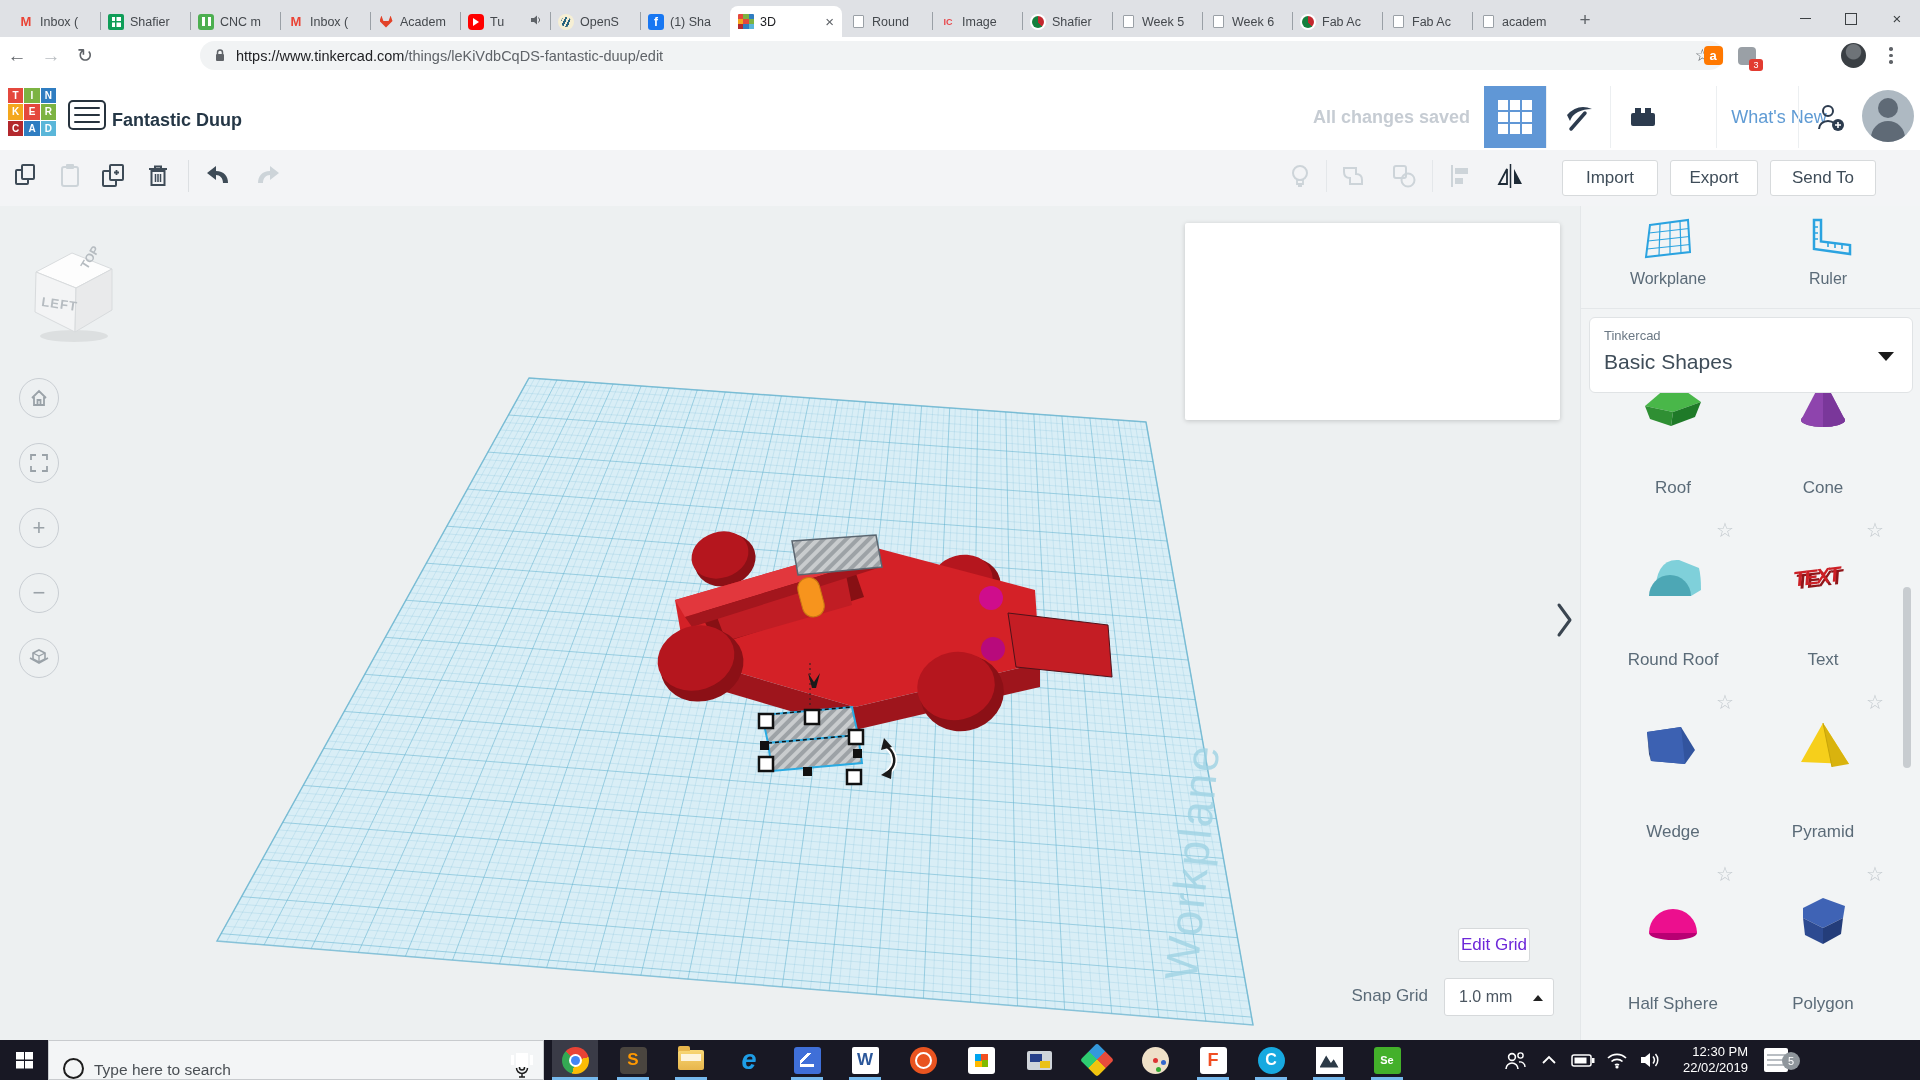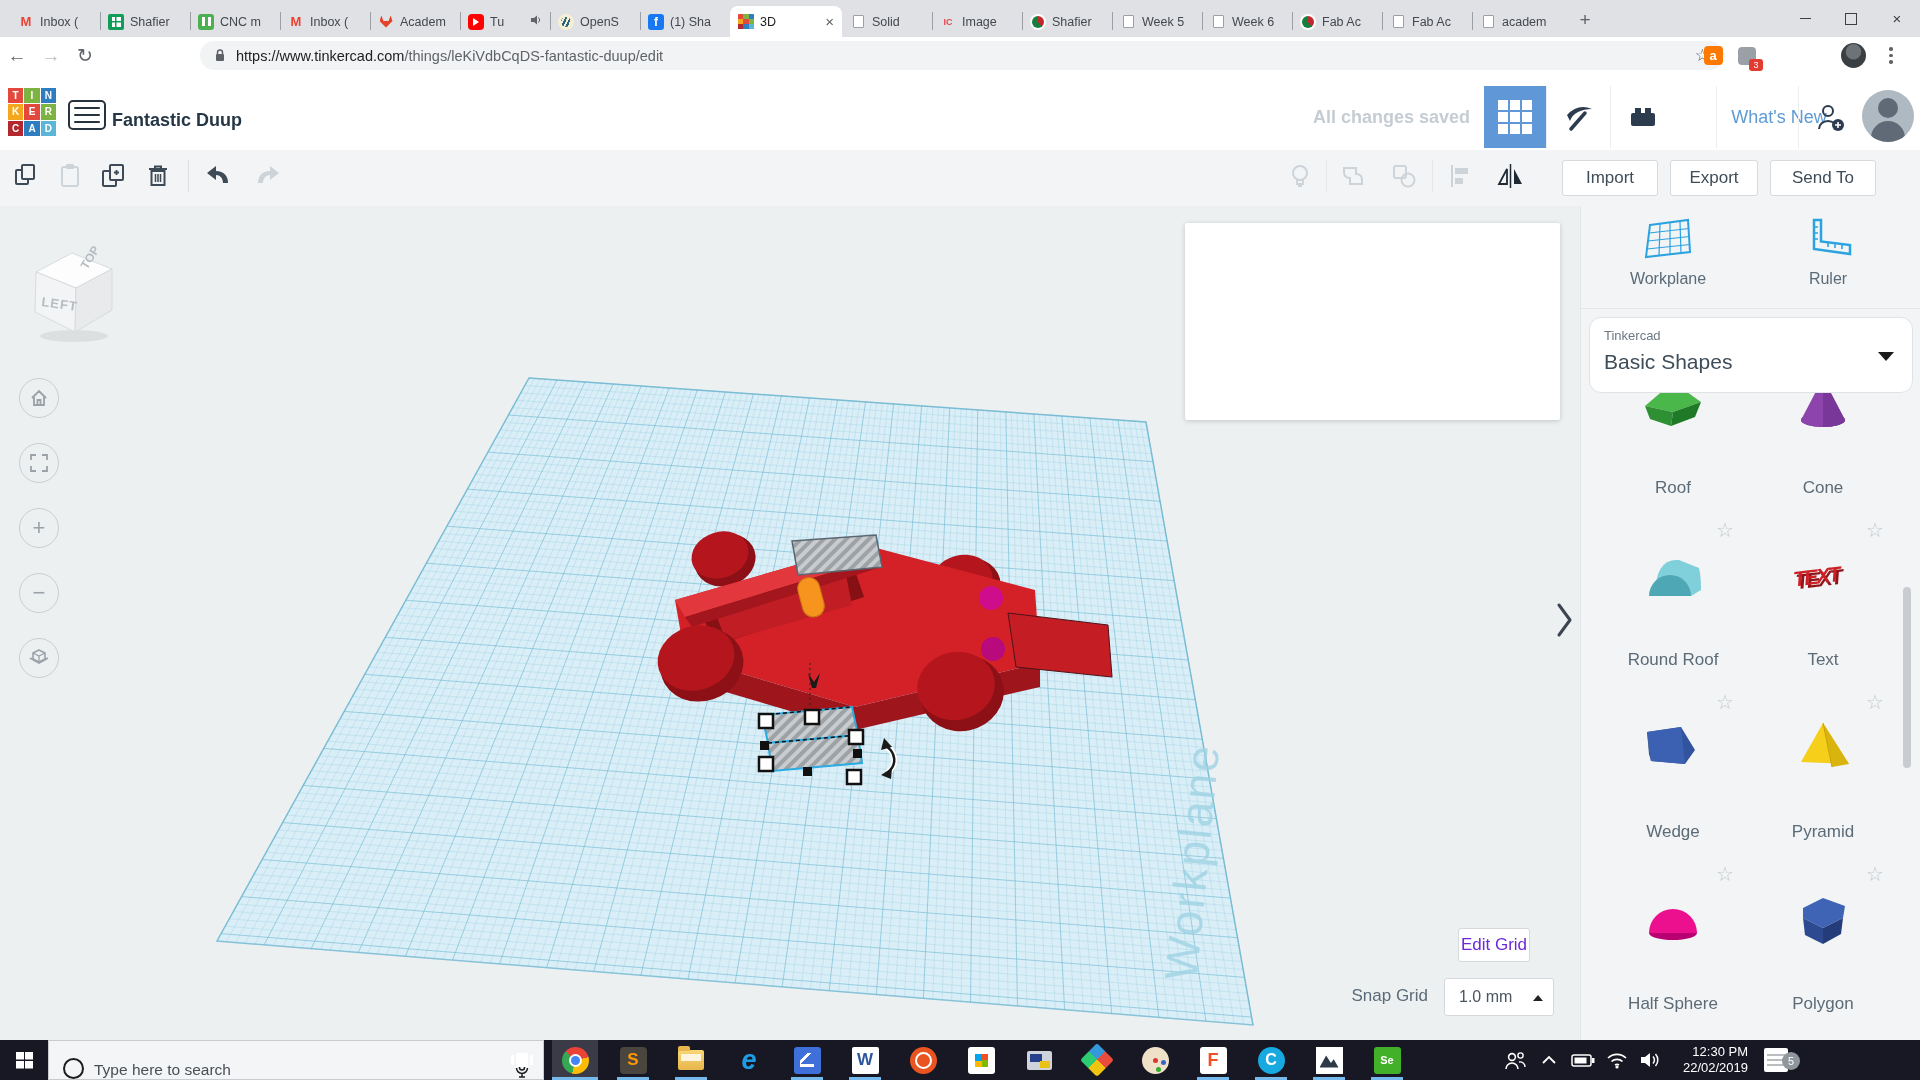--- a/index.html
+++ b/index.html
@@ -122,21 +122,21 @@
   .snaplabel{position:absolute;left:1318px;top:780px;width:110px;text-align:right;font-size:17px;color:#5b6b78;}
   .snapdrop{position:absolute;left:1444px;top:772px;width:110px;height:38px;background:#fff;border:1px solid #d6d9db;
     border-radius:3px;box-sizing:border-box;display:flex;align-items:center;font-size:16px;color:#4a5560;padding-left:14px;}
   .snapdrop i{position:absolute;right:10px;top:16px;width:0;height:0;border-left:5px solid transparent;
     border-right:5px solid transparent;border-bottom:6px solid #222;}
   
   .sb-toolcell{position:absolute;top:10px;width:150px;text-align:center;}
   .sb-toolcell .lbl{margin-top:4px;font-size:16px;color:#5b6b78;}
   .sb-divider{position:absolute;left:0;top:102px;width:340px;height:1px;background:#e4e7e9;}
   .sb-drop{position:absolute;left:8px;top:111px;width:324px;height:76px;background:#fff;border:1px solid #e0e3e5;
-    border-radius:12px;box-sizing:border-box;z-index:3;}
+    border-radius:6px;box-sizing:border-box;z-index:3;}
   .sb-drop .small{position:absolute;left:14px;top:10px;font-size:13px;color:#6b7884;}
   .sb-drop .big{position:absolute;left:14px;top:32px;font-size:21px;color:#3f4d59;}
   .sb-drop .arr{position:absolute;right:18px;top:34px;width:0;height:0;border-left:8px solid transparent;
     border-right:8px solid transparent;border-top:9px solid #1a1a1a;}
   .shape-grid{position:absolute;left:0;top:134px;width:324px;z-index:1;}
   .scell{position:absolute;width:150px;height:172px;}
   .scell .star{position:absolute;right:14px;top:6px;font-size:20px;color:#c3c9ce;}
   .scell .simg{position:absolute;left:50%;top:34px;transform:translateX(-50%);}
   .scell .slbl{position:absolute;left:0;top:138px;width:150px;text-align:center;font-size:17px;color:#5b6b78;}
   .sb-scroll{position:absolute;left:322px;top:381px;width:8px;height:181px;border-radius:4px;background:#c8ccd0;}
@@ -248,21 +248,21 @@
           <span class="fav fav-facebook"></span>
           <span class="tlabel">(1) Sha</span>
         </div>
         <div class="tab active">
           <span class="fav fav-tinkercad"></span>
           <span class="tlabel">3D</span>
           <span class="tclose">×</span>
         </div>
         <div class="tab">
           <span class="fav fav-doc"></span>
-          <span class="tlabel">Solid</span>
+          <span class="tlabel">Round</span>
         </div>
         <div class="tab divider">
           <span class="fav fav-ic"></span>
           <span class="tlabel">Image</span>
         </div>
         <div class="tab divider">
           <span class="fav fav-globe"></span>
           <span class="tlabel">Shafier</span>
         </div>
         <div class="tab divider">

